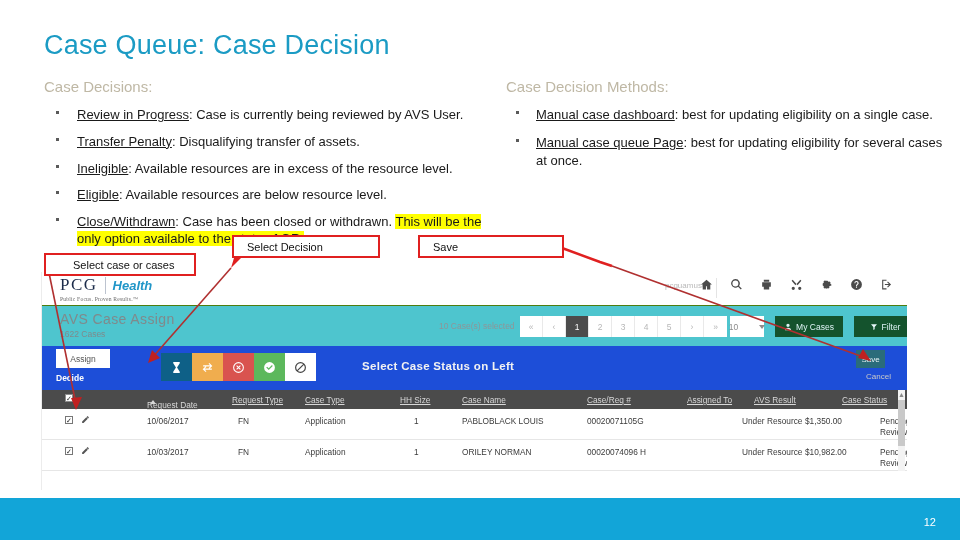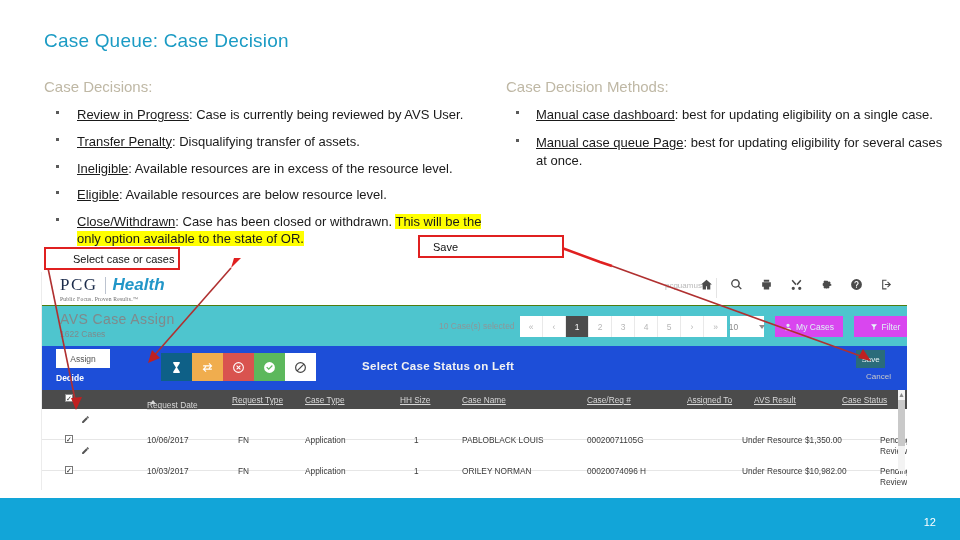--- a/index.html
+++ b/index.html
@@ -7,21 +7,21 @@
     width: 960px; height: 540px;
     background: #ffffff;
     font-family: "Liberation Sans", sans-serif;
     overflow: hidden;
   }
   .slide { position: relative; width: 960px; height: 540px; background:#fff; }
 
   
   .slide-title {
     position: absolute; left: 44px; top: 30px;
-    font-size: 19px; color: #1B9BC4; font-weight: 400;
+    font-size: 27px; color: #1B9BC4; font-weight: 400;
     letter-spacing: .2px; white-space: nowrap;
   }
 
   
   .col-left  { position: absolute; left: 44px;  top: 78px; width: 456px; }
   .col-right { position: absolute; left: 506px; top: 78px; width: 440px; }
 
   .col-head {
     font-size: 15px; color: #BFB8A5; font-weight: 400;
     margin-bottom: 11px; white-space: nowrap;
@@ -42,21 +42,21 @@
   .col-right ul.blist li .bullet { left: 10px; }
 
   
   .callout {
     position: absolute; border: 2.5px solid #E02020;
     background: #ffffff; height: 23px;
     display: flex; align-items: center;
     font-size: 11px; color: #111; padding-left: 13px;
     z-index: 6;
   }
-  #callout-select-case  { left: 44px;  top: 247px; width: 136px; padding-left: 27px; }
+  #callout-select-case  { left: 44px;  top: 253px; width: 152px; padding-left: 27px; }
   #callout-select-dec   { left: 232px; top: 235px; width: 148px; }
   #callout-save         { left: 418px; top: 235px; width: 146px; }
 
   
   .app {
     position: absolute; left: 41px; top: 272px;
     width: 866px; height: 218px;
     background: #fff; overflow: hidden;
     border-left: 1px solid #ececec;
   }
@@ -65,21 +65,21 @@
     display:flex; align-items:center; border-bottom:1px solid #4d7c0f;
   }
   .logo-wrap { position:absolute; left:18px; top:3px; }
   .logo-row { display:flex; align-items:center; }
   .logo-pcg {
     font-family:"Liberation Serif", serif; font-size:17px;
     letter-spacing:1.5px; color:#1b2b4a;
   }
   .logo-div { width:1px; height:17px; background:#bcc3cf; margin:0 7px; }
   .logo-health {
-    font-size:17px; font-style:italic; font-weight:bold; color:#2196c8;
+    font-size:13px; font-style:italic; font-weight:bold; color:#2196c8;
   }
   .logo-tag {
     font-family:"Liberation Serif", serif;
     font-size:5.6px; color:#6a6a6a; margin-top:1px; letter-spacing:.2px;
   }
   .top-user {
     position:absolute; right:198px; top:9px;
     font-size:8px; color:#b9b9b9;
   }
   .top-sep { position:absolute; right:190px; top:6px; width:1px; height:20px; background:#e4e4e4;}
@@ -110,21 +110,21 @@
   .pager .pg:last-child { border-right:none; }
   .pager .pg.active { background:#4c4c4c; color:#fff; }
   .pgsize {
     position:absolute; left:688px; top:10px; width:34px; height:21px;
     background:#fff; display:flex; align-items:center; justify-content:center;
     gap:21px; font-size:8.5px; color:#8c8c8c;
   }
   .pgsize .car { border-left:3px solid transparent; border-right:3px solid transparent;
                  border-top:4px solid #8c8c8c; }
   .band-btn {
-    position:absolute; top:10px; height:21px; background:#d946ef;
+    position:absolute; top:10px; height:21px; background:#14532d;
     display:flex; align-items:center; justify-content:center; gap:4px;
     font-size:8.5px; color:#dff4f6;
   }
   #btn-mycases { left:733px; width:68px; }
   #btn-filter  { left:812px; width:62px; }
 
   
   .app-tool { position:relative; height:44px; background:#1d4ed8; }
   .assign-btn {
     position:absolute; left:14px; top:3px; width:54px; height:19px;
@@ -165,21 +165,21 @@
     background:#fff; border:1px solid #8d8d8d;
     text-decoration:none; color:#333; font-size:7px; line-height:7px; text-align:center;
   }
   .sortcar { display:inline-block; margin-left:3px;
              border-left:3px solid transparent; border-right:3px solid transparent;
              border-bottom:4px solid #d8d8d8; vertical-align:middle; }
   .trow {
     position:relative; height:31px; border-bottom:1px solid #e6e6e6;
     font-size:8.3px; color:#3a3a3a;
   }
-  .trow span { position:absolute; top:7px; white-space:nowrap;margin-top:19px; }
+  .trow span { position:absolute; top:7px; white-space:nowrap; }
   .trow .cb2 {
     position:absolute; left:23px; top:7px; width:8px; height:8px;
     background:#fff; border:1px solid #777; font-size:7px; line-height:7px;
     text-align:center; color:#222;
   }
   .pencil { position:absolute; left:39px; top:6px; width:9px; height:9px; }
   .wrap2 { white-space:normal !important; line-height:1.35; }
   .scroll-rail {
     position:absolute; right:2px; top:0; width:7px; bottom:0; background:#f3f3f3;
   }
@@ -228,20 +228,21 @@
     <polygon points="76,410 71,398 82,397" fill="#C02020"></polygon>
 
     <line x1="231" y1="268" x2="152" y2="358" stroke="#B03030" stroke-width="1.6"></line>
     <polygon points="148,363 152,350 160,358" fill="#C02020"></polygon>
 
     <line x1="612" y1="266" x2="866" y2="358" stroke="#B03030" stroke-width="1.6"></line>
     <polygon points="871,361 858,358 863,349" fill="#C02020"></polygon>
   </svg>
 
   <div class="callout" id="callout-select-case">Select case or cases</div>
+  <div class="callout" id="callout-select-dec">Select Decision</div>
   <div class="callout" id="callout-save">Save</div>
 
   <div class="app">
 
     <div class="app-topbar">
       <div class="logo-wrap">
         <div class="logo-row">
           <span class="logo-pcg">PCG</span>
           <span class="logo-div"></span>
           <span class="logo-health">Health</span>

